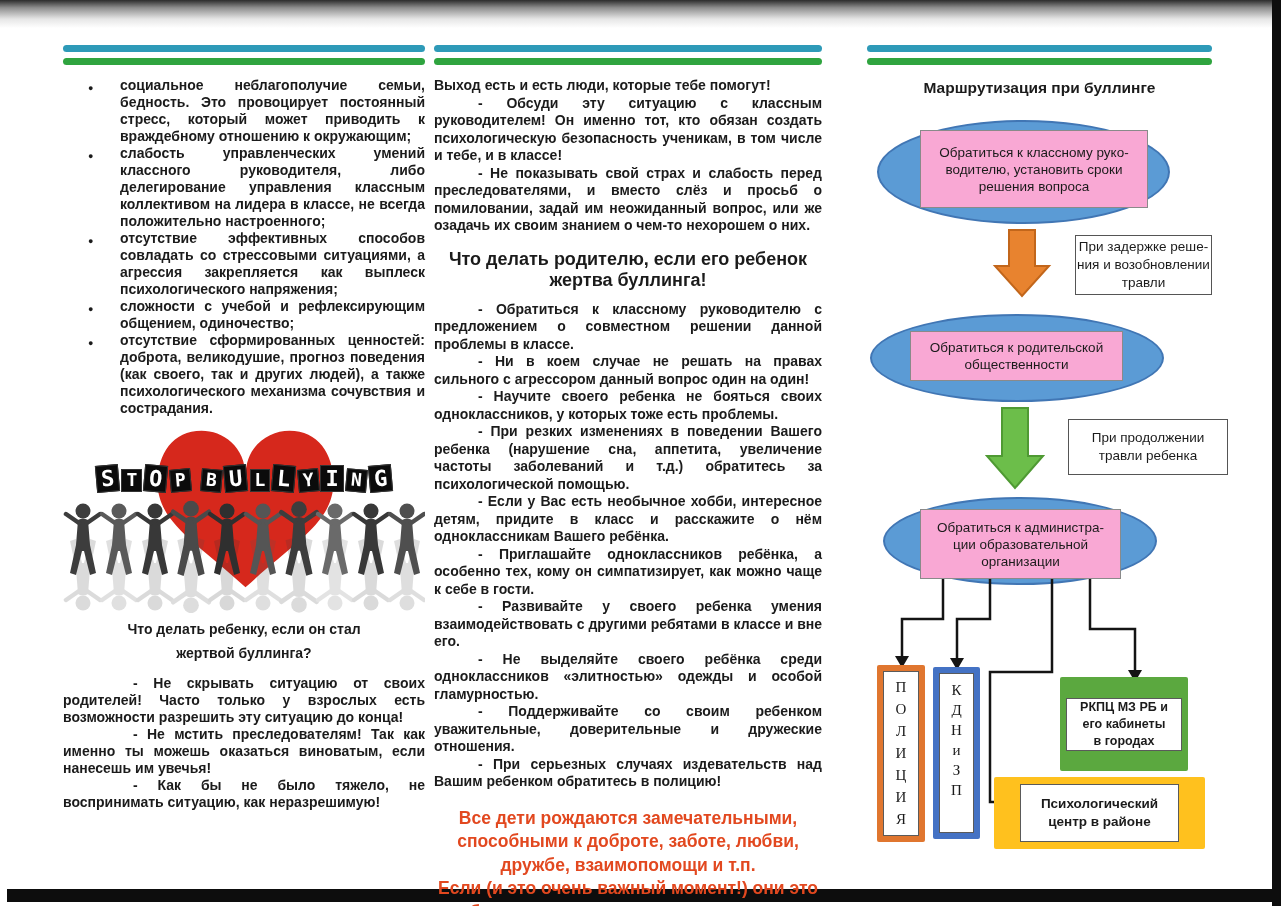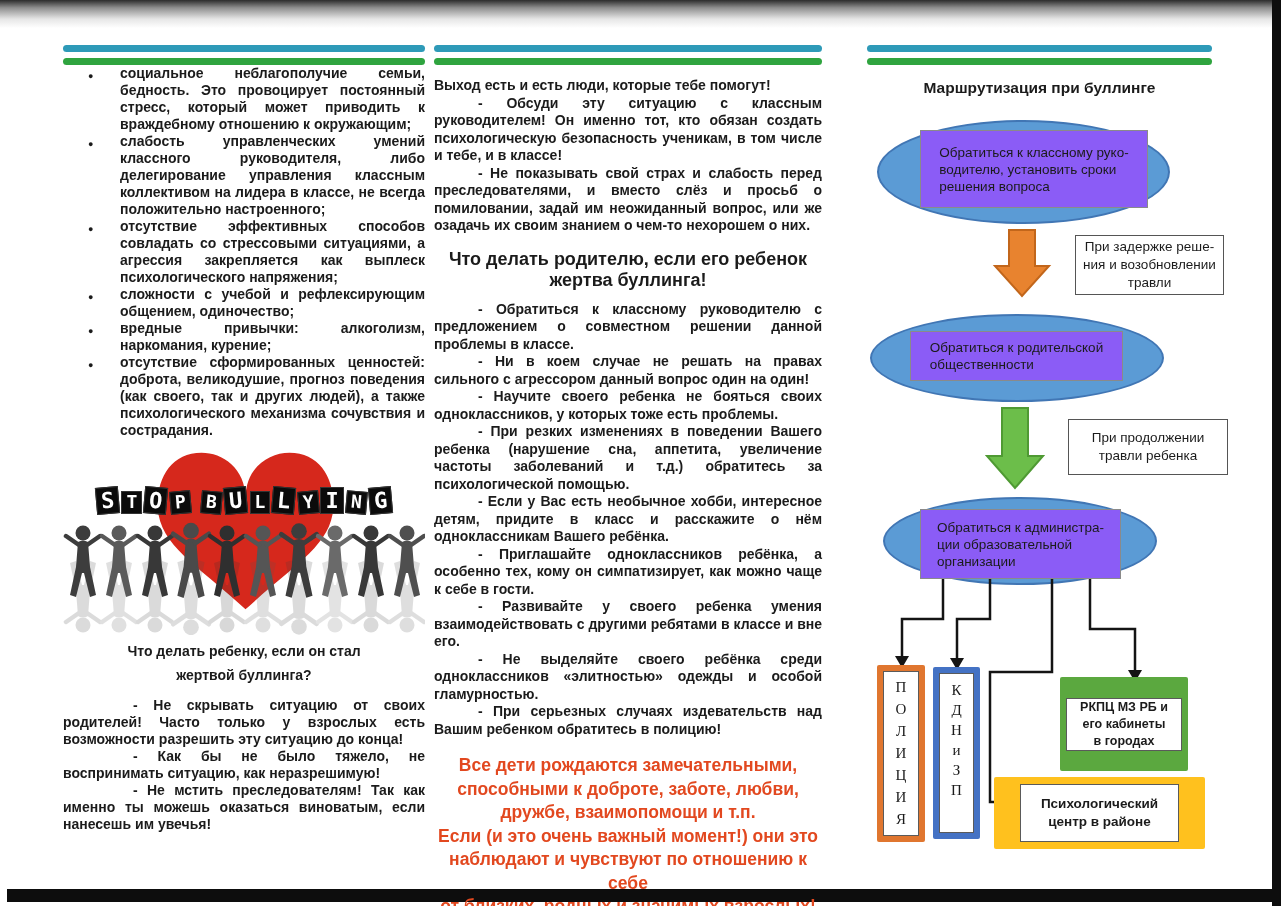--- a/index.html
+++ b/index.html
@@ -16,21 +16,21 @@
   .col { position:absolute; top:30px; }
   #col1 { left:63px;  width:362px; }
   #col2 { left:434px; width:388px; }
   #col3 { left:867px; width:345px; }
 
   .bar { height:7px; border-radius:4px; }
   .bar.teal  { background:#2E9AB8; margin:15px 0 6px 0; }
   .bar.green { background:#2FA43F; }
 
   
-  .bullet-list { margin:0 0 0 0; padding:0; }
+  .bullet-list { margin:12px 0 0 0; padding:0; }
   .bullet-list li {
     list-style:none; position:relative; padding-left:57px;
     font-size:14px; font-weight:bold; line-height:17px; text-align:justify;
   }
   .bullet-list li::before {
     content:"●"; position:absolute; left:25px; top:3px; font-size:9px;
   }
   .figure { position:relative; height:190px; margin-top:6px; }
   .heart-svg  { position:absolute; left:75px; top:0; }
   .letters-row{ position:absolute; left:0; right:0; top:42px; text-align:center; white-space:nowrap; }
@@ -54,23 +54,23 @@
   .h-col2 { margin:14px 0 10px 0; font-size:18px; font-weight:bold; text-align:center;
             line-height:21px; white-space:pre-line; }
   .red-note { margin:16px 0 0 0; color:#E2481F; font-size:17.5px; font-weight:bold;
               text-align:center; line-height:23.5px; white-space:pre-line; }
 
   
   .h-col3 { margin:14px 0 0 0; font-size:15.5px; font-weight:bold; text-align:center; }
   .flow { position:relative; height:748px; margin-top:10px; }
   .flow * { box-sizing:border-box; }
   .ellipse { position:absolute; background:#5B9BD5; border:2px solid #4176B4; border-radius:50%; }
-  .steprect { position:absolute; background:#8b5cf6; border:1px solid #8a8a8a;
+  .steprect { position:absolute; background:#f9a8d4; border:1px solid #8a8a8a;
               display:flex; align-items:center; justify-content:center;
-              font-size:13.5px; line-height:17px; white-space:pre-line; }
+              font-size:13.5px; line-height:17px; text-align:center; white-space:pre-line; }
   .sidebox { position:absolute; background:#ffffff; border:1px solid #555;
              display:flex; align-items:center; justify-content:center;
              font-size:13.5px; line-height:18px; text-align:center; white-space:pre-line; }
   .big-arrow { position:absolute; }
   .conn-svg { position:absolute; left:0; top:0; }
   .termbox { position:absolute; padding:6px; border-radius:2px; display:flex; }
   .termbox .inner { flex:1; background:#ffffff; border:1px solid #5a5a5a;
                     display:flex; align-items:center; justify-content:center;
                     text-align:center; white-space:pre-line; }
   #box-police { background:#E0762F; }
@@ -92,21 +92,20 @@
 
 <div id="col1" class="col">
   <div class="bar teal"></div>
   <div class="bar green"></div>
 
   <ul class="bullet-list">
     <li>социальное неблагополучие семьи, бедность. Это провоцирует постоянный стресс, который может приводить к враждебному отношению к окружающим;</li>
     <li>слабость управленческих умений классного руководителя, либо делегирование управления классным коллективом на лидера в классе, не всегда положительно настроенного;</li>
     <li>отсутствие эффективных способов совладать со стрессовыми ситуациями, а агрессия закрепляется как выплеск психологического напряжения;</li>
     <li>сложности с учебой и рефлексирующим общением, одиночество;</li>
-    <li>вредные привычки: алкоголизм, наркомания, курение;</li>
     <li>отсутствие сформированных ценностей: доброта, великодушие, прогноз поведения (как своего, так и других людей), а также психологического механизма сочувствия и сострадания.</li>
   </ul>
 
   <div class="figure">
     <svg class="heart-svg" width="215" height="172" viewBox="0 0 100 90">
       <path fill="#D6281C" d="M50,28 C50,12 38,4 27,4 C12,4 4,16 4,31 C4,52 24,62 50,86 C76,62 96,52 96,31 C96,16 88,4 73,4 C62,4 50,12 50,28 Z"></path>
     </svg>
     <div class="letters-row"><span class="ltile" style="transform: rotate(-5deg); font-size: 22px;">S</span><span class="ltile" style="transform: rotate(0deg); font-size: 18px;">T</span><span class="ltile" style="transform: rotate(5deg); font-size: 22px;">O</span><span class="ltile" style="transform: rotate(-5deg); font-size: 18px;">P</span><span class="lgap"></span><span class="ltile" style="transform: rotate(5deg); font-size: 18px;">B</span><span class="ltile" style="transform: rotate(-5deg); font-size: 22px;">U</span><span class="ltile" style="transform: rotate(0deg); font-size: 18px;">L</span><span class="ltile" style="transform: rotate(5deg); font-size: 22px;">L</span><span class="ltile" style="transform: rotate(-5deg); font-size: 18px;">Y</span><span class="ltile" style="transform: rotate(0deg); font-size: 22px;">I</span><span class="ltile" style="transform: rotate(5deg); font-size: 18px;">N</span><span class="ltile" style="transform: rotate(-5deg); font-size: 22px;">G</span></div>
     <svg class="people-svg" width="362" height="118" viewBox="0 0 362 118">
       <defs>
@@ -129,22 +128,22 @@
         <use href="#person" transform="translate(344,62)" style="color:#4f4f4f"></use>
       </g>
       <use href="#crowd" transform="translate(0,124) scale(1,-1)" opacity="0.18"></use>
     </svg>
   </div>
 
   <h2 class="h-col1">Что делать ребенку, если он стал
 жертвой буллинга?</h2>
 
   <p class="para1">- Не скрывать ситуацию от своих родителей! Часто только у взрослых есть возможности разрешить эту ситуацию до конца!</p>
+  <p class="para1">- Не мстить преследователям! Так как именно ты можешь оказаться виноватым, если нанесешь им увечья!</p>
   <p class="para1">- Как бы не было тяжело, не воспринимать ситуацию, как неразрешимую!</p>
-  <p class="para1">- Не мстить преследователям! Так как именно ты можешь оказаться виноватым, если нанесешь им увечья!</p>
 </div>
 
 <div id="col2" class="col">
   <div class="bar teal"></div>
   <div class="bar green"></div>
 
   <p class="intro">Выход есть и есть люди, которые тебе помогут!</p>
   <p class="para2">- Обсуди эту ситуацию с классным руководителем! Он именно тот, кто обязан создать психологическую безопасность ученикам, в том числе и тебе, и в классе!</p>
   <p class="para2">- Не показывать свой страх и слабость перед преследователями, и вместо слёз и просьб о помиловании, задай им неожиданный вопрос, или же озадачь их своим знанием о чем-то нехорошем о них.</p>
 
@@ -152,20 +151,21 @@
 жертва буллинга!</h2>
 
   <p class="para2">- Обратиться к классному руководителю с предложением о совместном решении данной проблемы в классе.</p>
   <p class="para2">- Ни в коем случае не решать на правах сильного с агрессором данный вопрос один на один!</p>
   <p class="para2">- Научите своего ребенка не бояться своих одноклассников, у которых тоже есть проблемы.</p>
   <p class="para2">- При резких изменениях в поведении Вашего ребенка (нарушение сна, аппетита, увеличение частоты заболеваний и т.д.) обратитесь за психологической помощью.</p>
   <p class="para2">- Если у Вас есть необычное хобби, интересное детям, придите в класс и расскажите о нём одноклассникам Вашего ребёнка.</p>
   <p class="para2">- Приглашайте одноклассников ребёнка, а особенно тех, кому он симпатизирует, как можно чаще к себе в гости.</p>
   <p class="para2">- Развивайте у своего ребенка умения взаимодействовать с другими ребятами в классе и вне его.</p>
   <p class="para2">- Не выделяйте своего ребёнка среди одноклассников «элитностью» одежды и особой гламурностью.</p>
+  <p class="para2">- Поддерживайте со своим ребенком уважительные, доверительные и дружеские отношения.</p>
   <p class="para2">- При серьезных случаях издевательств над Вашим ребенком обратитесь в полицию!</p>
 
   <p class="red-note">Все дети рождаются замечательными,
 способными к доброте, заботе, любви,
 дружбе, взаимопомощи и т.п.
 Если (и это очень важный момент!) они это
 наблюдают и чувствуют по отношению к себе
 от близких, родных и значимых взрослых!</p>
 </div>
 
@@ -179,21 +179,21 @@
 
     <div class="ellipse" style="left:10px; top:13px; width:293px; height:104px;"></div>
     <div class="steprect" style="left:53px; top:23px; width:228px; height:78px;">Обратиться к классному руко-
 водителю, установить сроки
 решения вопроса</div>
 
     <svg class="big-arrow" style="left:120px; top:122px;" width="70" height="70" viewBox="0 0 70 70">
       <polygon points="22,1 48,1 48,37 62,37 35,67 8,37 22,37" fill="#E8832F" stroke="#C2661B" stroke-width="2"></polygon>
     </svg>
 
-    <div class="sidebox" style="left:208px; top:128px; width:149px; height:60px;text-align:center;">При задержке реше-
+    <div class="sidebox" style="left:208px; top:128px; width:137px; height:60px;text-align:center;">При задержке реше-
 ния и возобновлении
 травли</div>
 
     <div class="ellipse" style="left:3px; top:207px; width:294px; height:88px;"></div>
     <div class="steprect" style="left:43px; top:224px; width:213px; height:50px;">Обратиться к родительской
 общественности</div>
 
     <svg class="big-arrow" style="left:113px; top:300px;" width="70" height="85" viewBox="0 0 70 85">
       <polygon points="22,1 48,1 48,49 63,49 35,81 7,49 22,49" fill="#6CBE4A" stroke="#4F9A33" stroke-width="2"></polygon>
     </svg>

